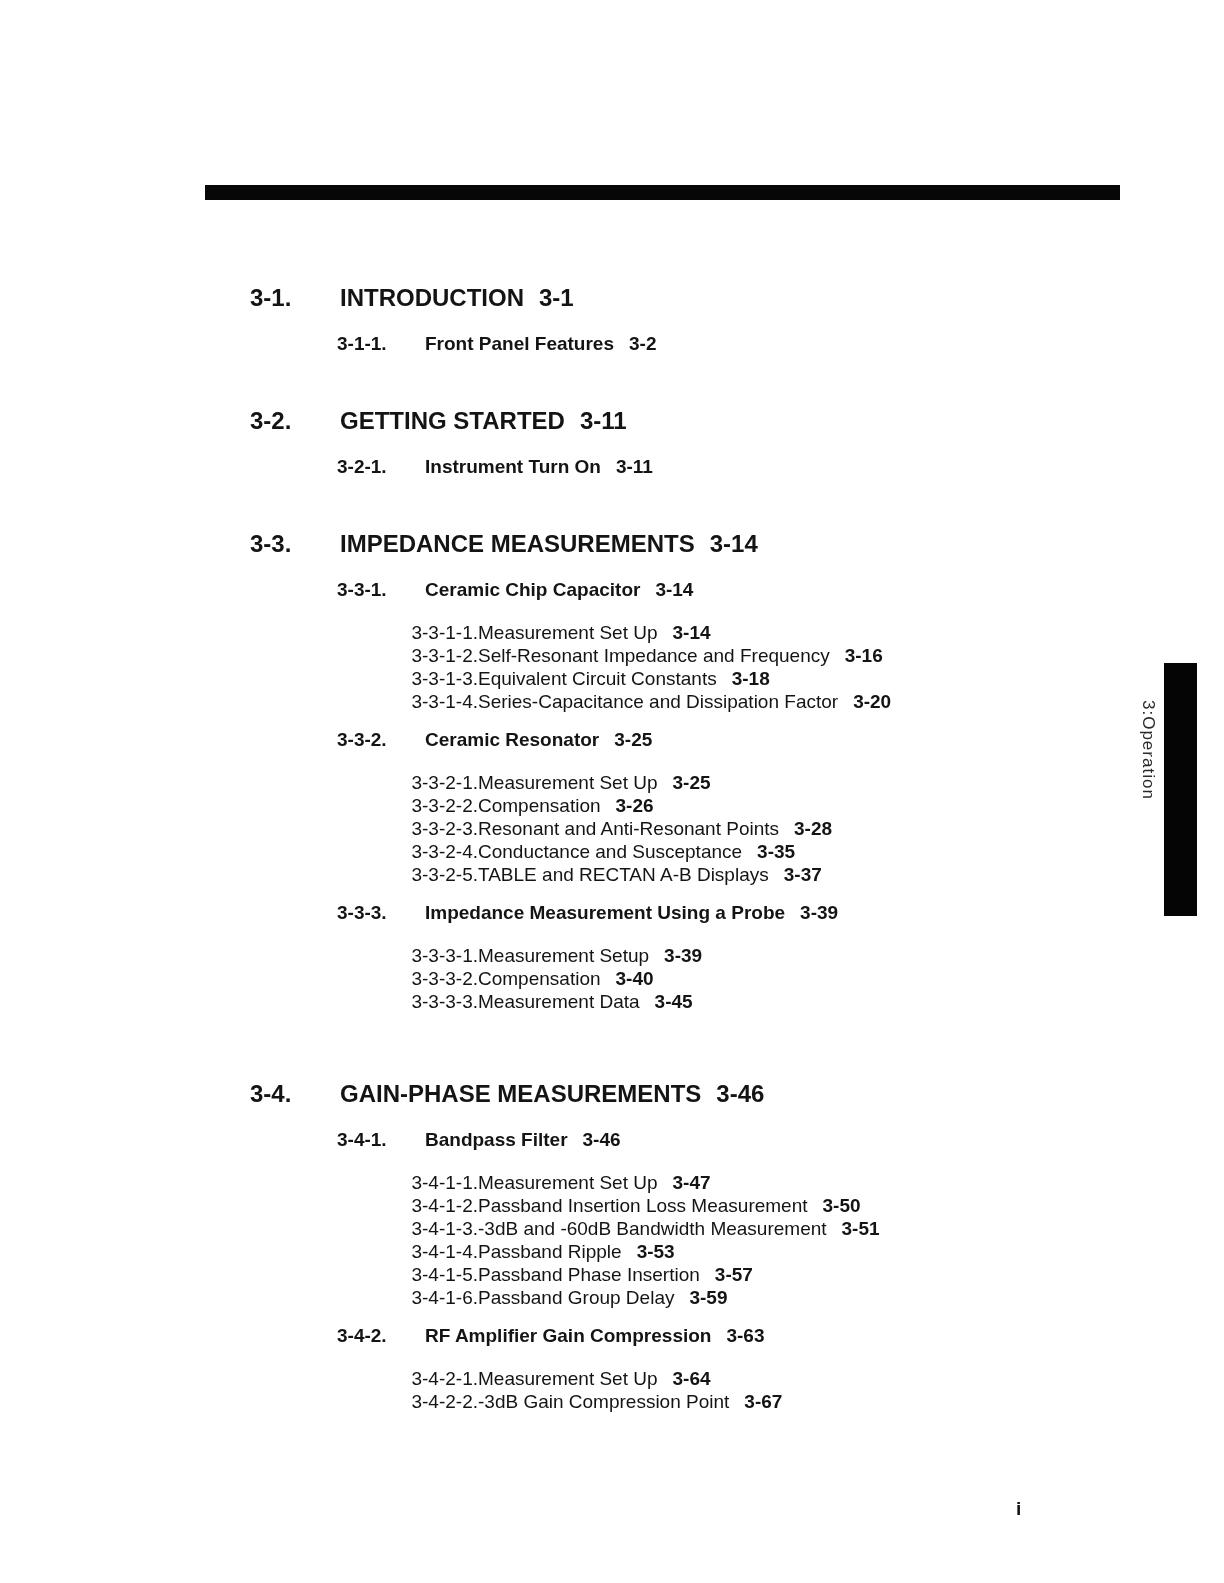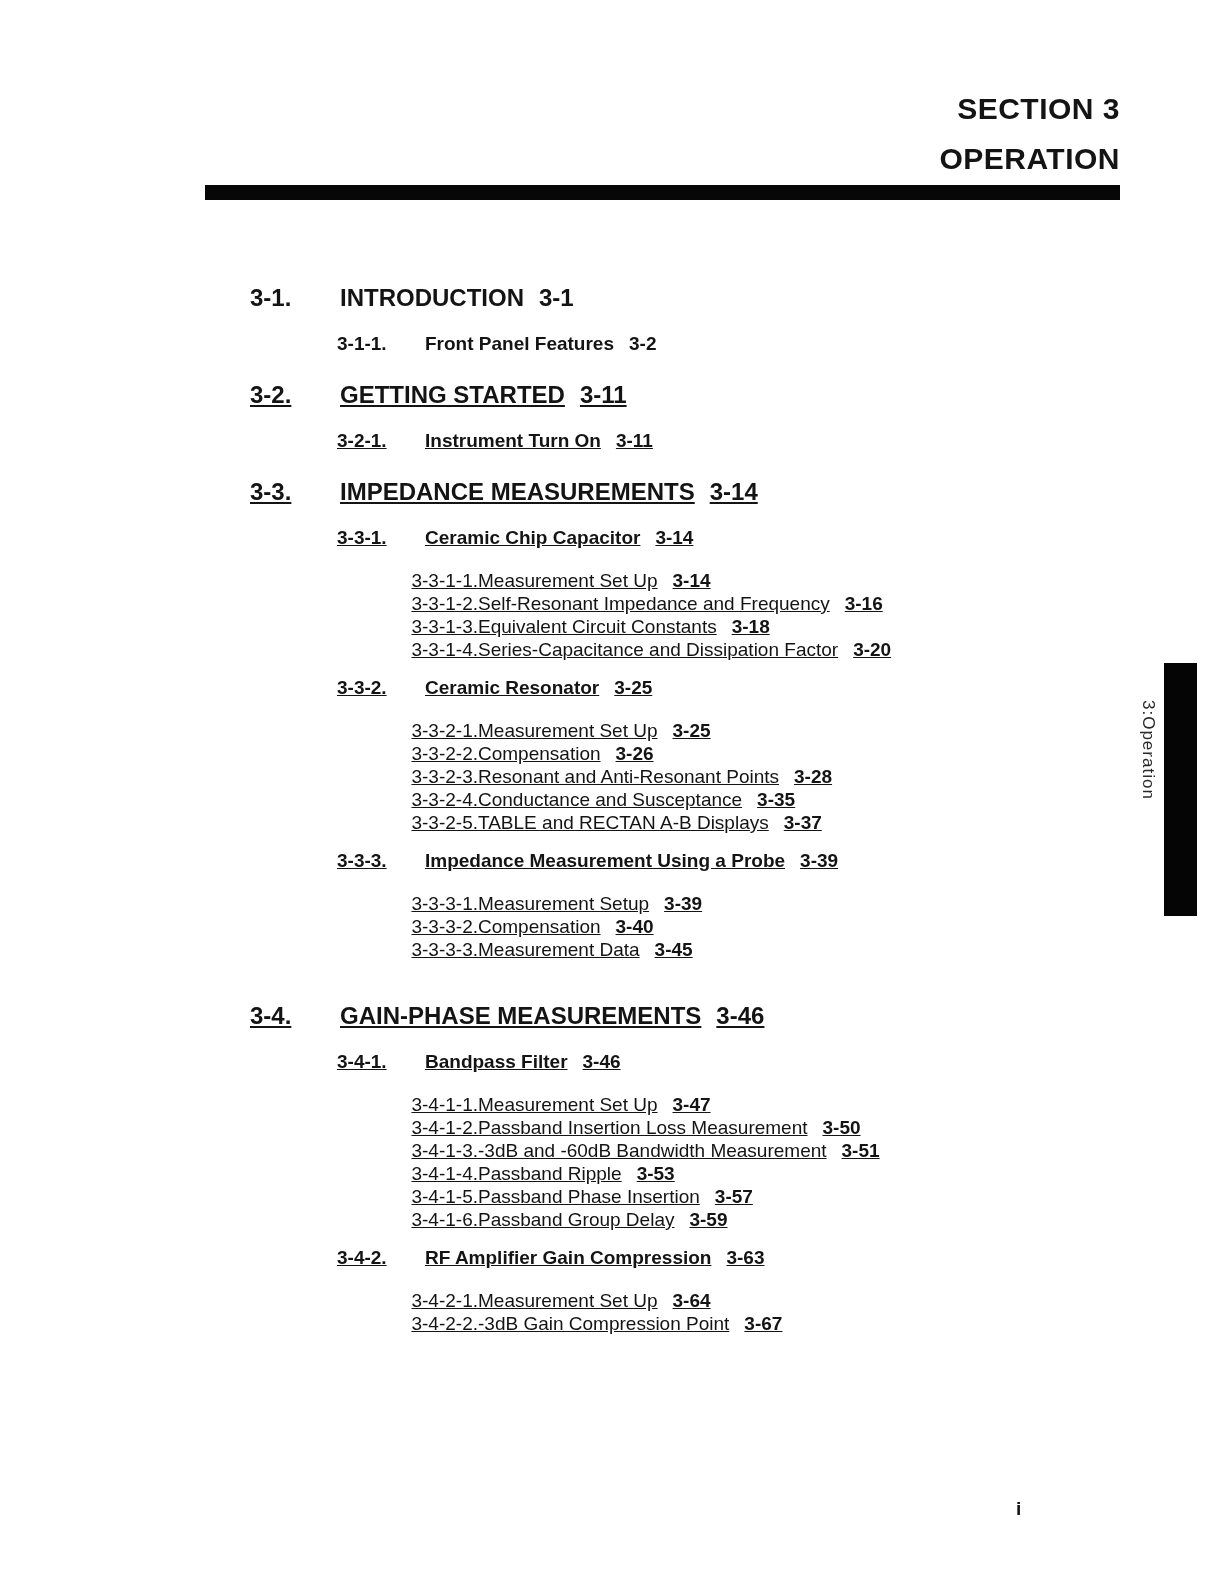--- a/index.html
+++ b/index.html
@@ -41,21 +41,21 @@
   }
 
   
   .toc {
     position: absolute;
     left: 0;
     top: 286px;
     width: 1060px;
   }
   .node, .children { display: flow-root; }
-  .toc > .node + .node { margin-top: 28px; text-decoration: underline; }
+  .toc > .node + .node { margin-top: 54px; }
   .children-l1 { margin-top: 22px; }
   .children-l2 { margin-top: 20px; margin-bottom: 15px; }
 
   .entry {
     display: flex;
     align-items: baseline;
     white-space: nowrap;
   }
   .l1 > .entry {
     padding-left: 250px;
@@ -111,24 +111,20 @@
     top: 1498px;
     font-size: 19px;
     font-weight: 700;
   }
 </style>
 </head>
 <body>
 
 <div class="page">
 
-  <div class="header">
-    <div class="h-line">SECTION 3</div>
-    <div class="h-line">OPERATION</div>
-  </div>
 
   <div class="header-rule"></div>
 
   <div class="toc" id="toc">
       <div class="node l1">
         <div class="entry">
           <span class="num">3-1.</span>
           <span class="title">INTRODUCTION</span>
           <span class="pg">3-1</span>
         </div>

